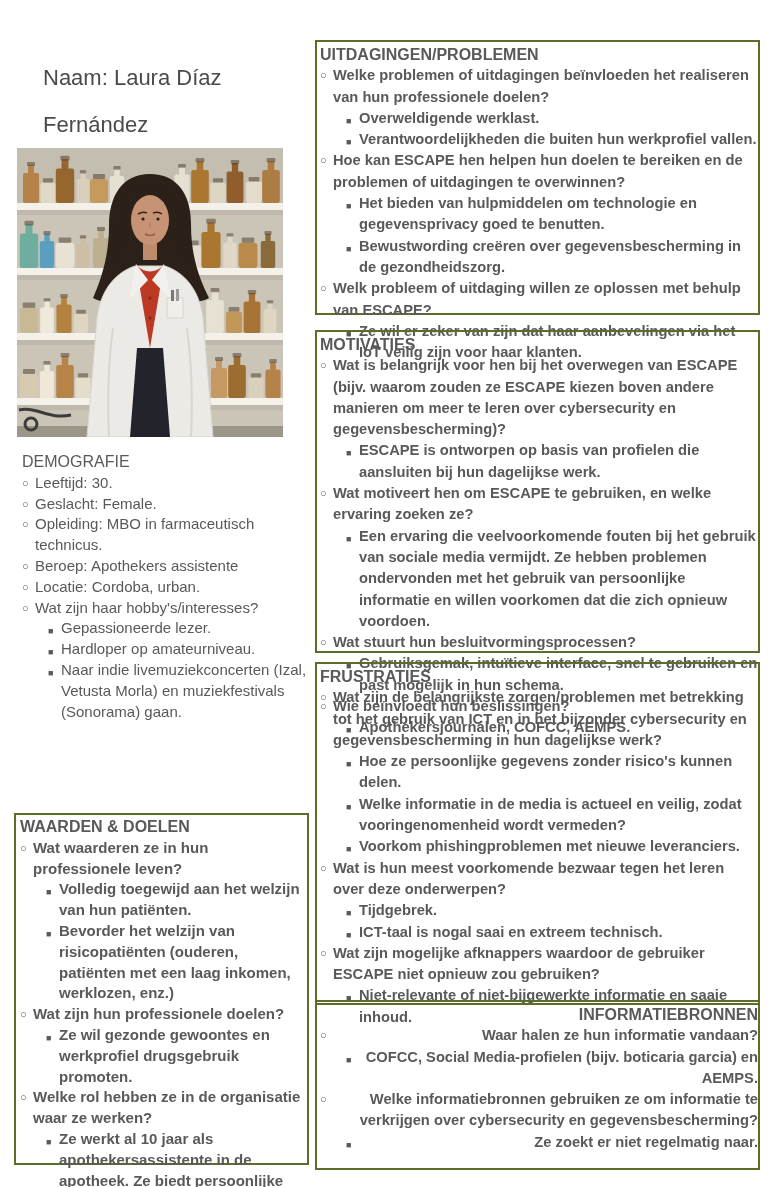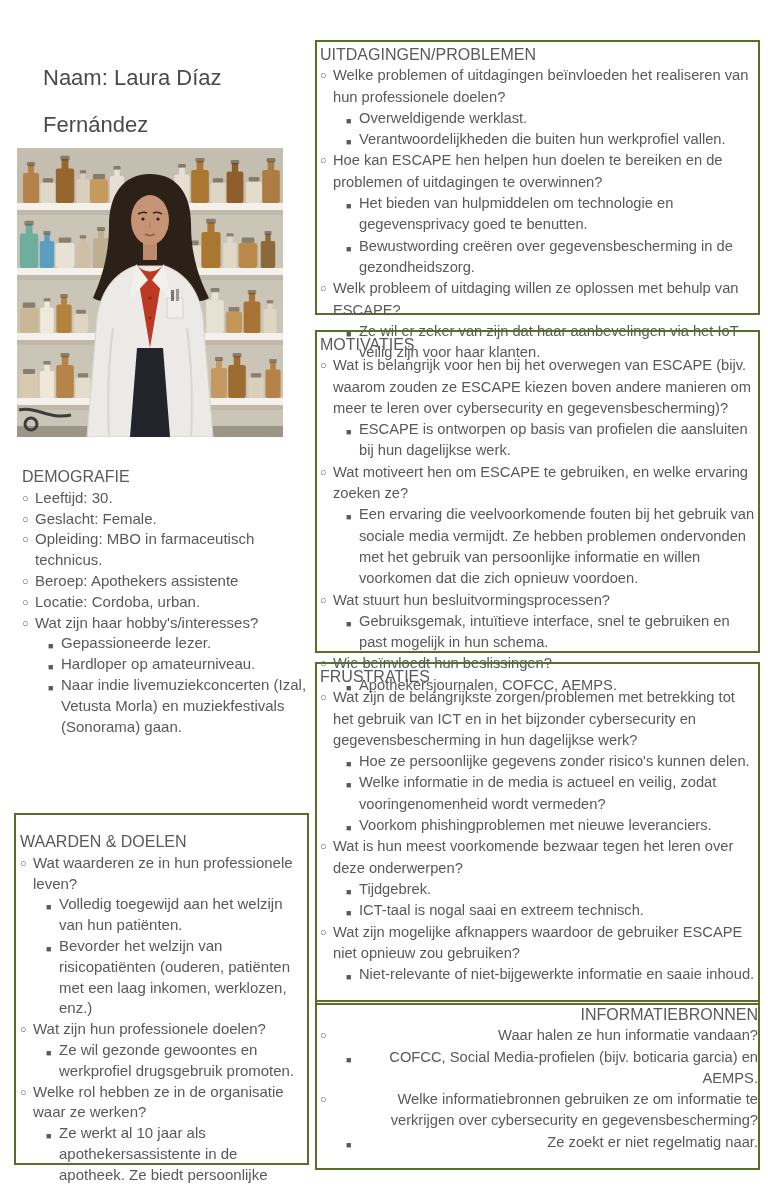--- a/index.html
+++ b/index.html
@@ -18,27 +18,27 @@
     color: var(--title, #4a4a4a); margin: 16px;
   }
 
   .photo {
     position: absolute; left: 17px; top: 148px;
     width: 266px; height: 289px; overflow: hidden;
   }
   .photo svg { display: block; }
 
   .sec { position: absolute; box-sizing: border-box; overflow: visible; }
-  .boxed { border: 2px solid var(--border, #5a6e28); }
+  .boxed { border: 2px solid var(--border, #5a6e28); font-weight: bold; }
 
   .sec-title { font-size: 16px; color: var(--text, #595959); }
 
   
   .left  { font-size: 15px; line-height: 20.8px; }
-  .left .sec-title { line-height: 20.8px; margin-top: 15px; }
+  .left .sec-title { line-height: 20.8px; }
   
   .right { font-size: 14.7px; line-height: 21.3px; }
   .right .sec-title { line-height: 21.3px; }
 
   .demografie        { left: 22px;  top: 452px;  width: 287px; }
   .waarden           { left: 14px;  top: 813px;  width: 295px; height: 352px; padding: 2px 2px 16px 4px; }
   .uitdagingen       { left: 315px; top: 40px;   width: 445px; height: 275px; padding: 2px 0 0 3px; }
   .motivaties        { left: 315px; top: 330px;  width: 445px; height: 323px; padding: 2px 0 0 3px; }
   .frustraties       { left: 315px; top: 662px;  width: 445px; height: 343px; padding: 2px 0 0 3px; }
   .informatiebronnen { left: 315px; top: 1000px; width: 445px; height: 170px; padding: 2px 0 0 3px; text-align: right; }

